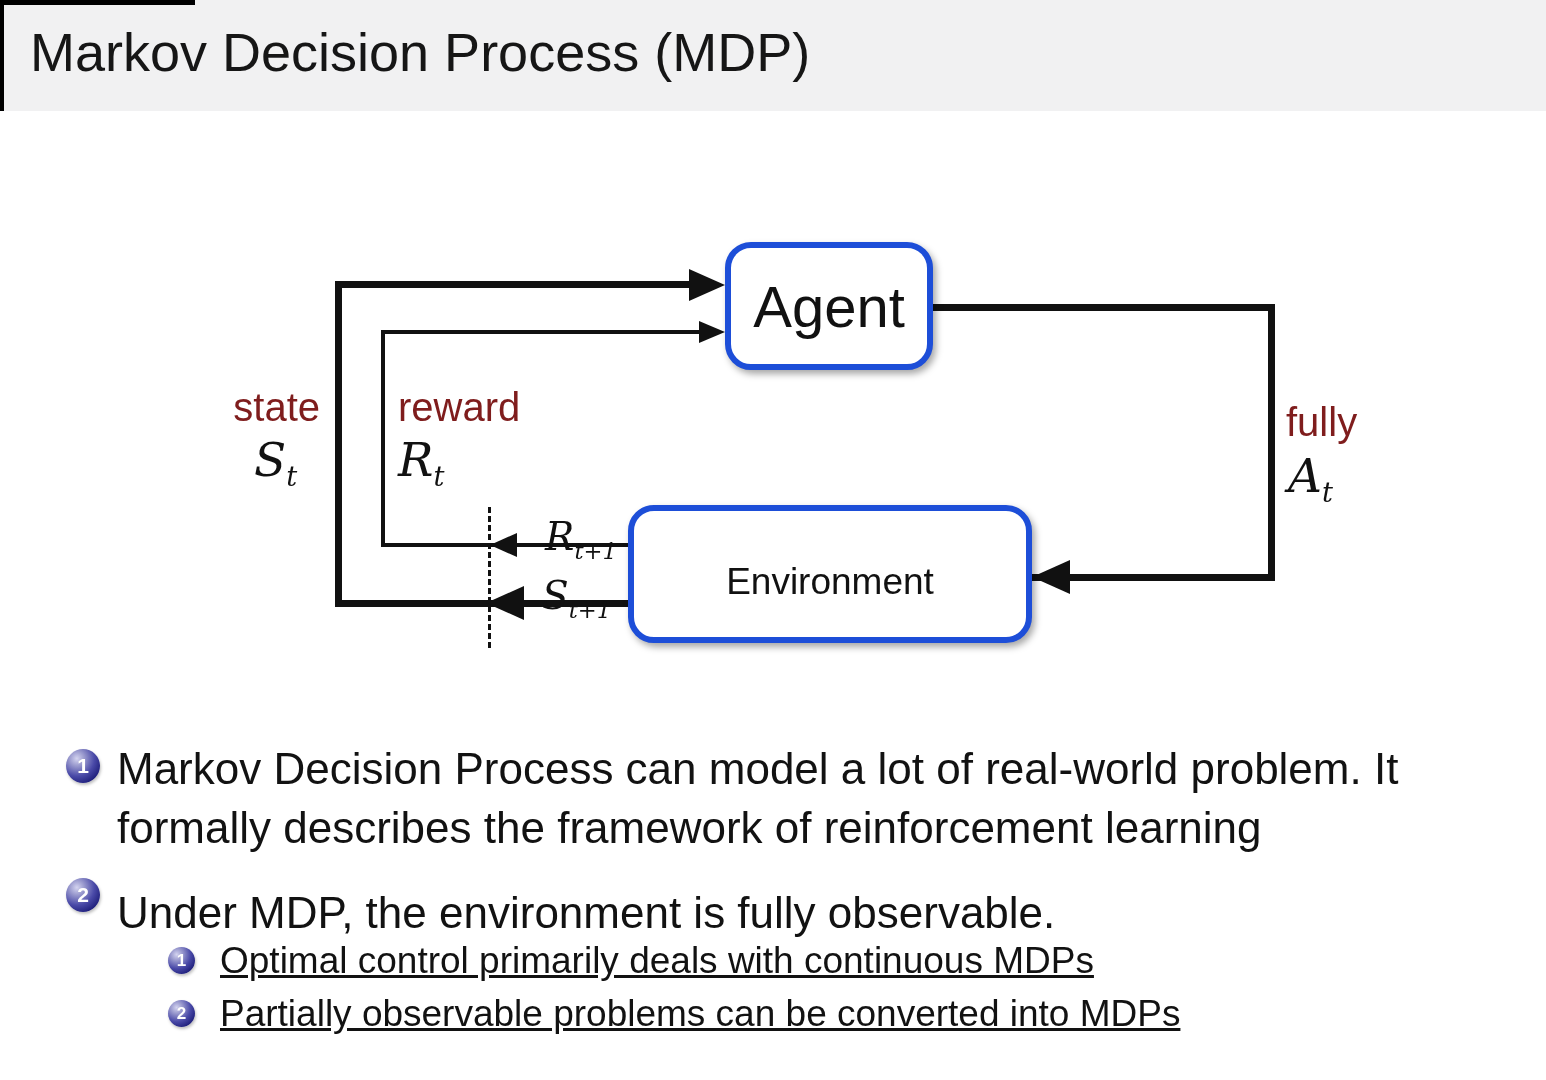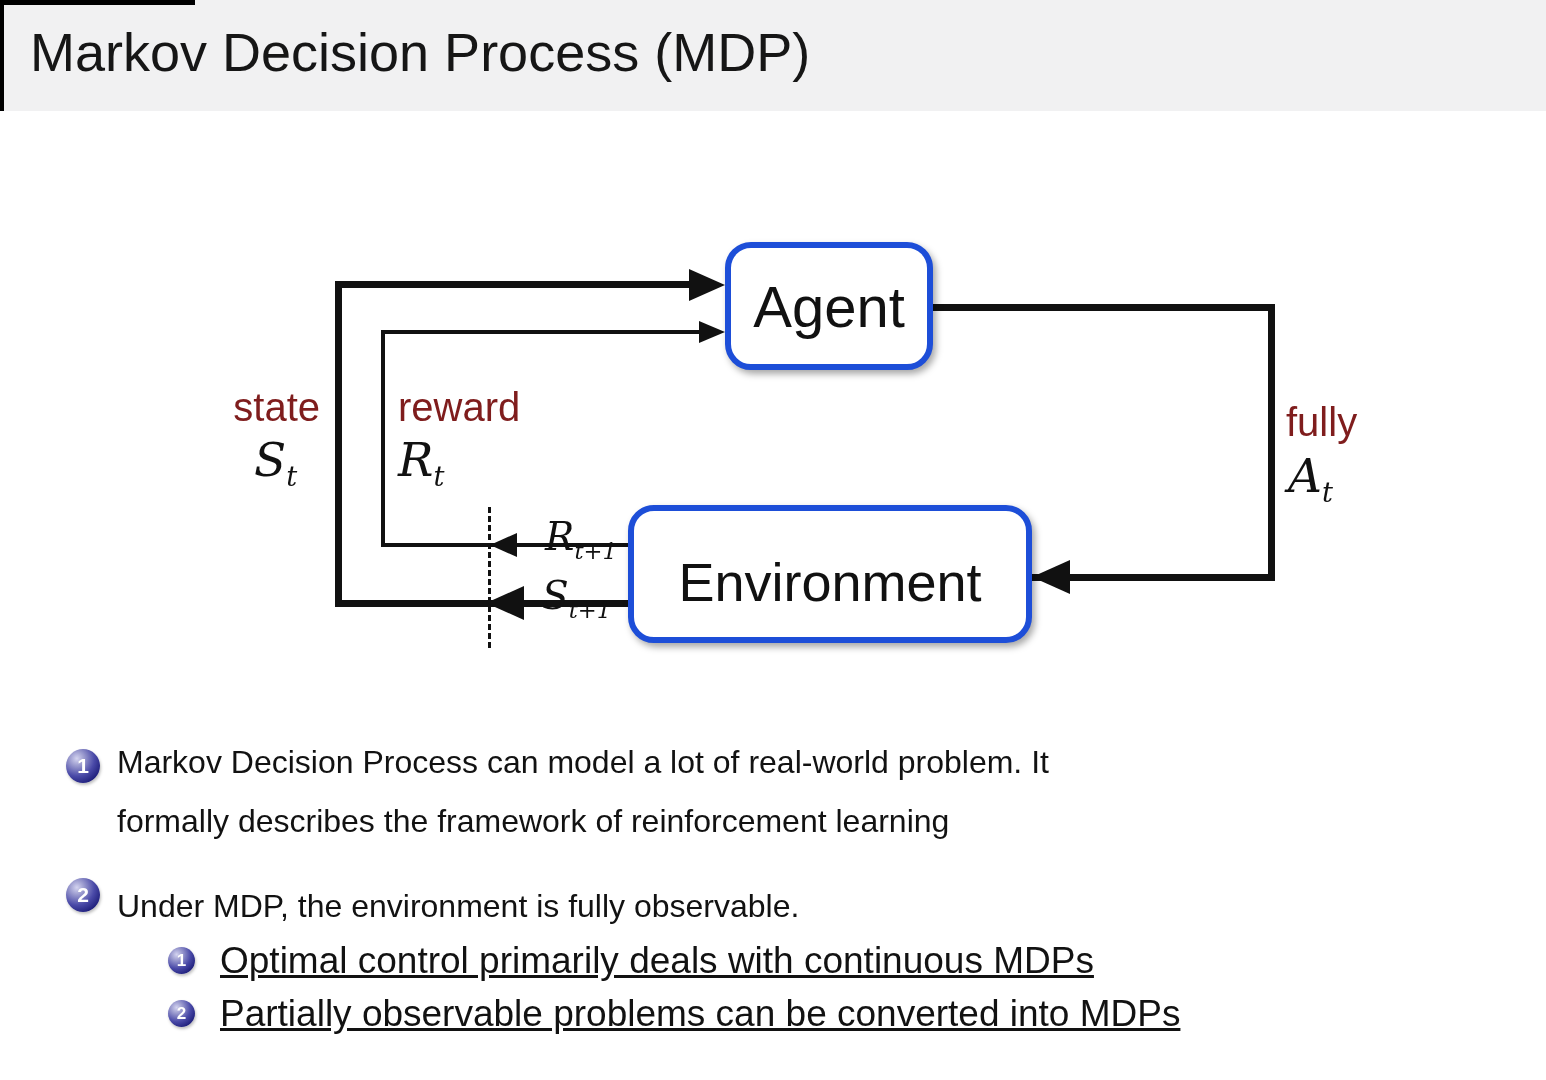--- a/index.html
+++ b/index.html
@@ -23,29 +23,29 @@
   .ah-right-sm{border-top:11px solid transparent;border-bottom:11px solid transparent;border-left:26px solid #111;}
   .ah-left-big{border-top:17px solid transparent;border-bottom:17px solid transparent;border-right:38px solid #111;}
   .ah-left-sm{border-top:12px solid transparent;border-bottom:12px solid transparent;border-right:27px solid #111;}
   .dlabel{position:absolute;font-size:40px;color:#7f1d1d;white-space:nowrap;}
   .dmath{position:absolute;font-family:"DejaVu Serif",serif;font-style:italic;
     font-size:47px;color:#111;white-space:nowrap;}
   .dmath sub,.dmath-sm sub{font-size:0.58em;font-style:italic;line-height:0;}
   .dmath-sm{position:absolute;font-family:"DejaVu Serif",serif;font-style:italic;
     font-size:39px;color:#111;white-space:nowrap;margin-top:22px;}
   .agent-text{font-size:58px;color:#111;}
-  .env-text{font-size:54px;color:#111;margin-top:15px;}
+  .env-text{font-size:37px;color:#111;margin-top:15px;}
   
   .ball{position:absolute;border-radius:50%;color:#fff;font-weight:bold;
     display:flex;align-items:center;justify-content:center;
     background:radial-gradient(circle at 32% 28%, #d4d4f0 0%, #9a9ace 22%, #4a4aa8 52%, #20207c 78%, #131360 100%);
     box-shadow:1px 2px 3px rgba(0,0,0,0.25);}
   .ball-lg{width:34px;height:34px;font-size:21px;}
   .ball-sm{width:27px;height:27px;font-size:17px;}
-  .btext{position:absolute;font-size:32px;color:#121212;white-space:nowrap;}
+  .btext{position:absolute;font-size:44px;color:#121212;white-space:nowrap;}
   .stext{position:absolute;font-size:37px;color:#121212;white-space:nowrap;text-decoration:underline;}
 </style>
 </head>
 <body>
 
 <div id="slide">
 
   <div class="titlebar"></div>
   <div class="title">Markov Decision Process (MDP)</div>
   <div class="edge" style="left:0;top:0;width:195px;height:5px;"></div>

